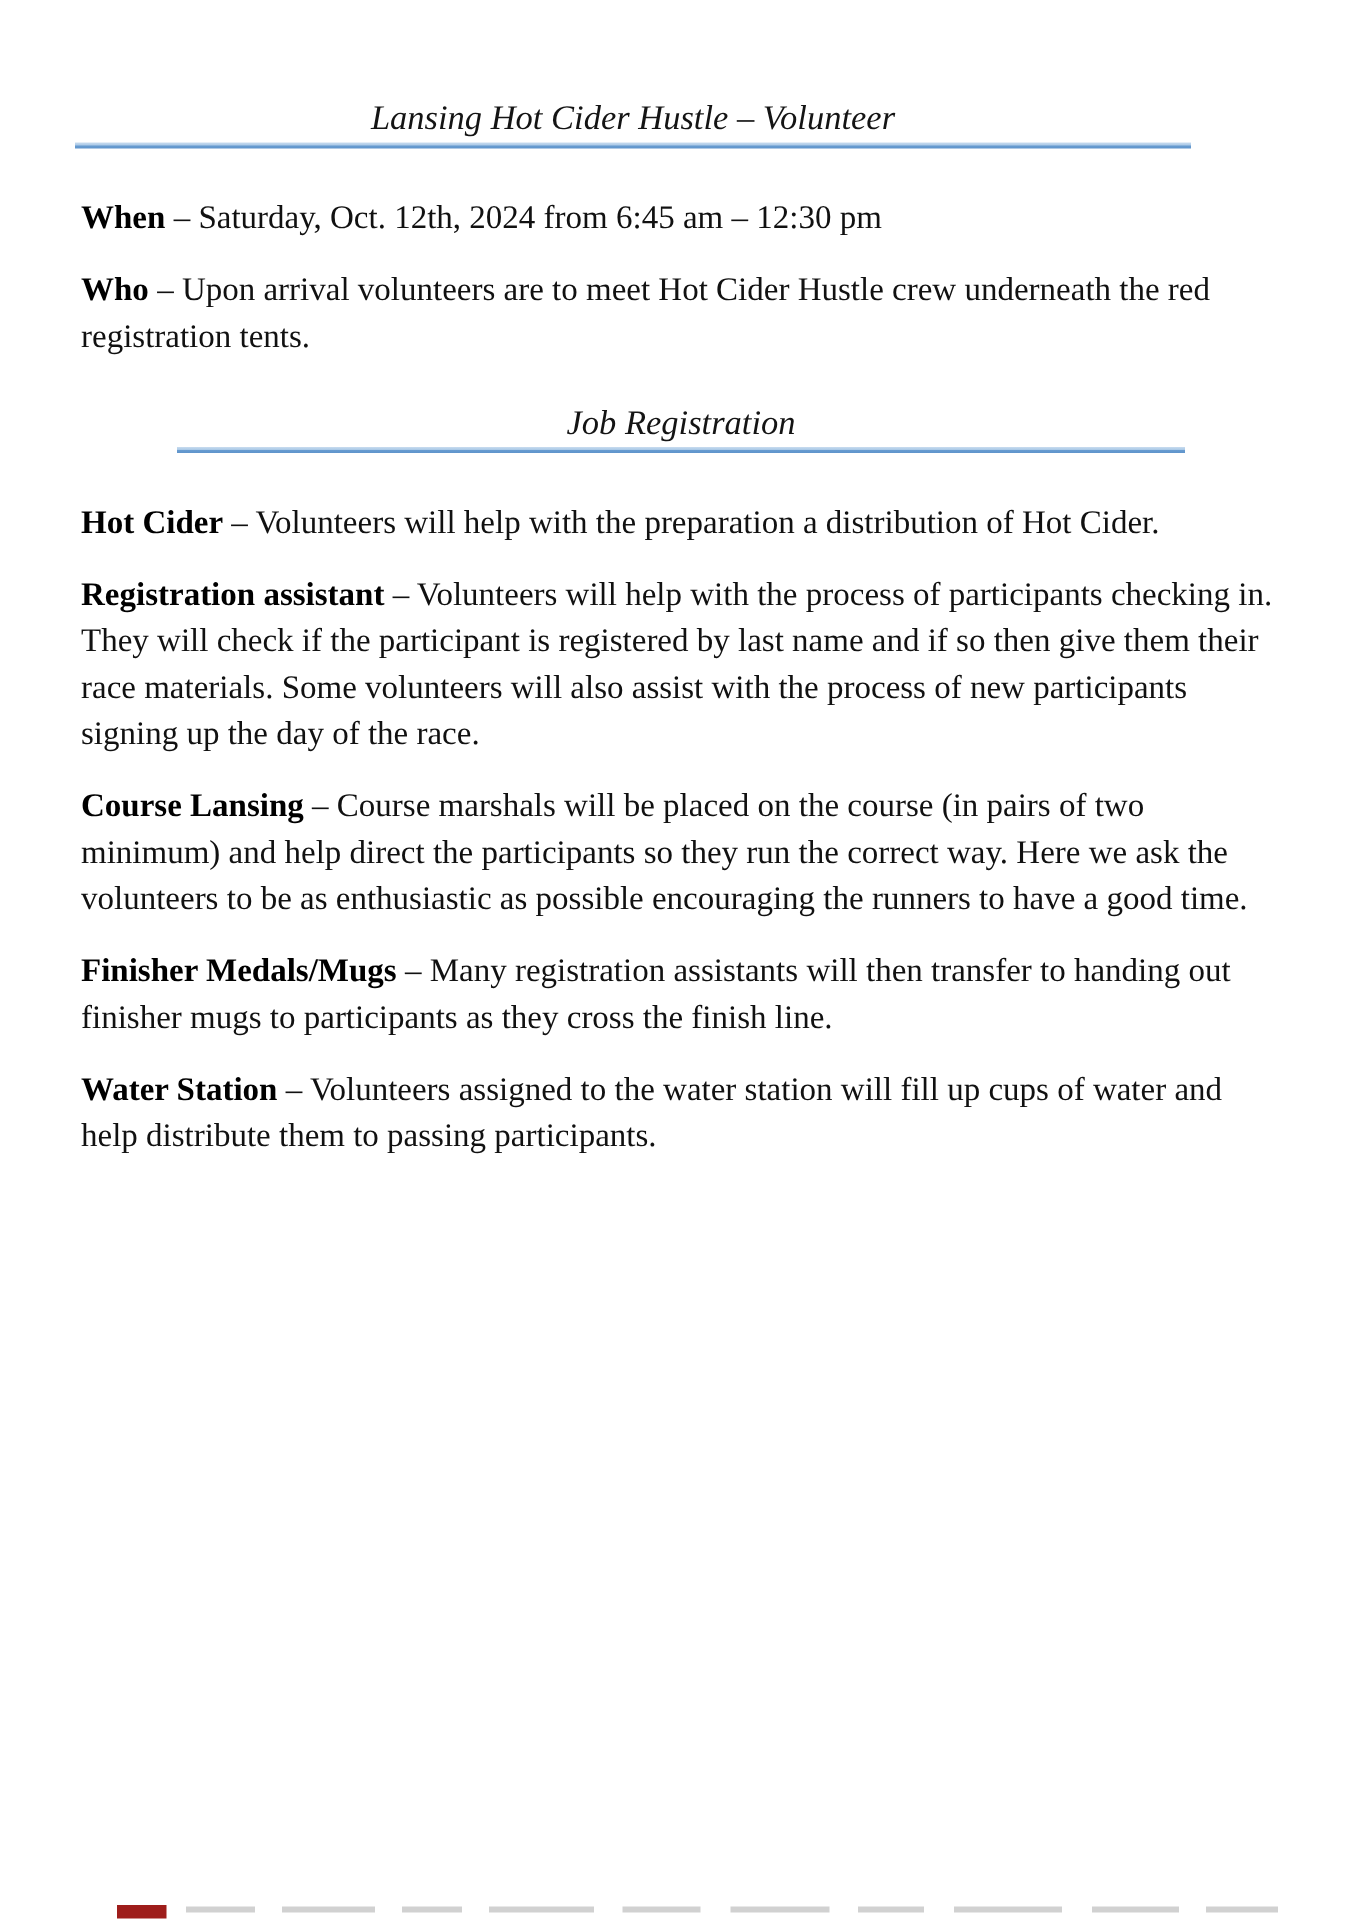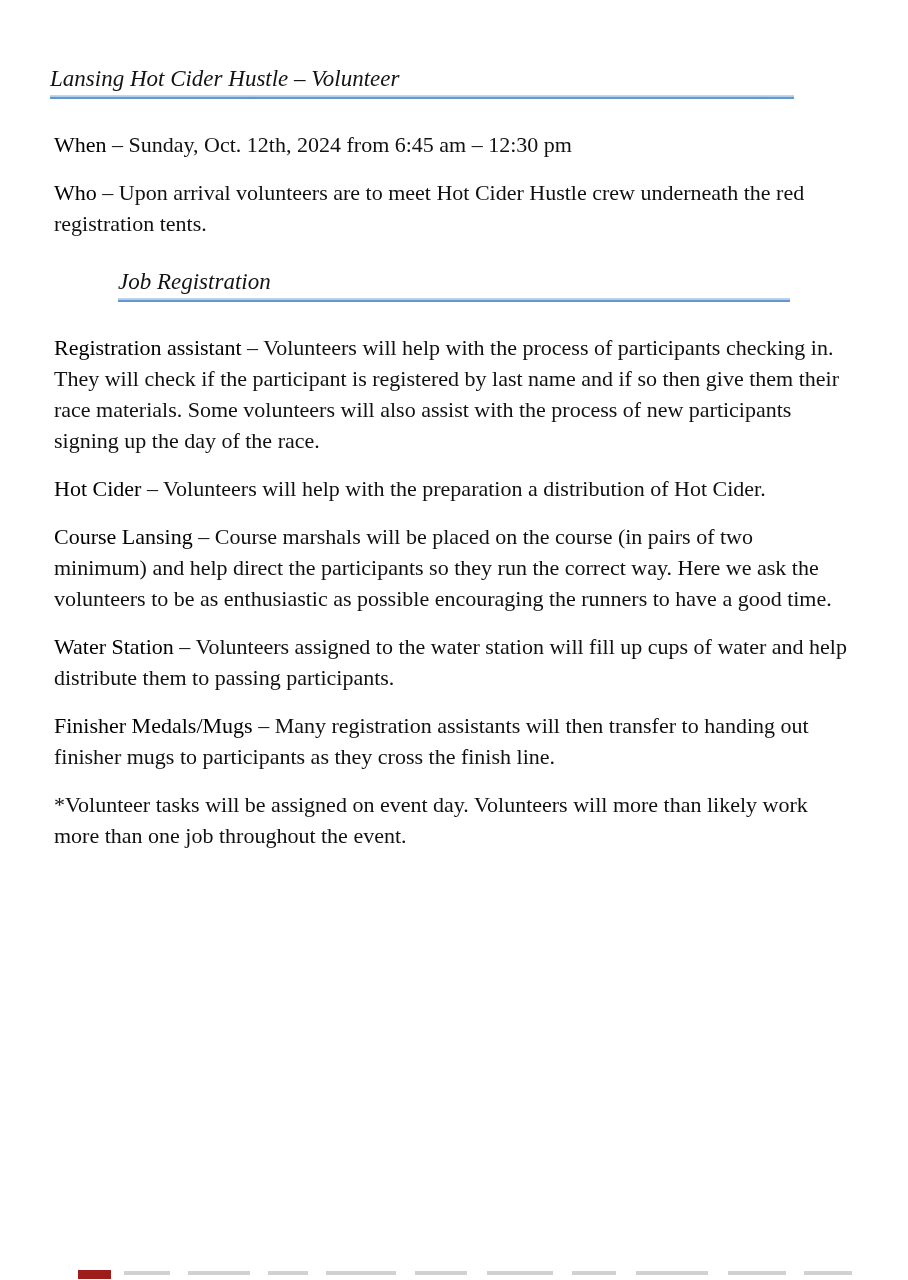--- a/index.html
+++ b/index.html
@@ -22,25 +22,26 @@
     height: 1280px;
     padding: 64px 57px 0 54px;
   }
   .para {
     font-size: 22px;
     line-height: 31px;
     margin: 17px 0;
     text-align: left;
   }
   .para b {
-    font-weight: normal;
+    font-weight: bold;
     color: #000000;
   }
   .heading {
     margin: 28px 0 30px 0;
+    text-align: center;
     font-family: Liberation Serif, serif;
   }
   .heading .heading-text {
     font-style: italic;
     font-size: 23px;
     line-height: 30px;
     color: #141414;
   }
   .heading .rule {
     height: 4px;
@@ -89,43 +90,42 @@
 </head>
 <body>
 
 <div class="page">
 
   <div class="heading heading-title">
     <div class="heading-text">Lansing Hot Cider Hustle – Volunteer</div>
     <div class="rule"></div>
   </div>
 
-  <p class="para"><b>When</b> <span>– Sunday, Oct. 12th, 2024 from 6:45 am – 12:30 pm</span></p>
+  <p class="para"><b>When</b> <span>– Saturday, Oct. 12th, 2024 from 6:45 am – 12:30 pm</span></p>
 
 
   <p class="para"><b>Who</b> <span>– Upon arrival volunteers are to meet Hot Cider Hustle crew underneath the red registration tents.</span></p>
 
   <div class="heading heading-jobs">
     <div class="heading-text">Job Registration</div>
     <div class="rule"></div>
   </div>
 
+  <p class="para"><b>Hot Cider</b> <span>– Volunteers will help with the preparation a distribution of Hot Cider.</span></p>
+
   <p class="para"><b>Registration assistant</b> <span>– Volunteers will help with the process of participants checking in. They will check if the participant is registered by last name and if so then give them their race materials. Some volunteers will also assist with the process of new participants signing up the day of the race.</span></p>
-
-  <p class="para"><b>Hot Cider</b> <span>– Volunteers will help with the preparation a distribution of Hot Cider.</span></p>
 
   <p class="para"><b>Course Lansing</b> <span>– Course marshals will be placed on the course (in pairs of two minimum) and help direct the participants so they run the correct way. Here we ask the volunteers to be as enthusiastic as possible encouraging the runners to have a good time.</span></p>
 
+  <p class="para"><b>Finisher Medals/Mugs</b> <span>– Many registration assistants will then transfer to handing out finisher mugs to participants as they cross the finish line.</span></p>
+
   <p class="para"><b>Water Station</b> <span>– Volunteers assigned to the water station will fill up cups of water and help distribute them to passing participants.</span></p>
-
-  <p class="para"><b>Finisher Medals/Mugs</b> <span>– Many registration assistants will then transfer to handing out finisher mugs to participants as they cross the finish line.</span></p>
 
 
 
-  <p class="para footnote"><span>*Volunteer tasks will be assigned on event day. Volunteers will more than likely work more than one job throughout the event.</span></p>
 
   <div class="cutoff">
     <div class="frag-red"></div>
     <div class="frag" style="left:124px; width:46px;"></div>
     <div class="frag" style="left:188px; width:62px;"></div>
     <div class="frag" style="left:268px; width:40px;"></div>
     <div class="frag" style="left:326px; width:70px;"></div>
     <div class="frag" style="left:415px; width:52px;"></div>
     <div class="frag" style="left:487px; width:66px;"></div>
     <div class="frag" style="left:572px; width:44px;"></div>

